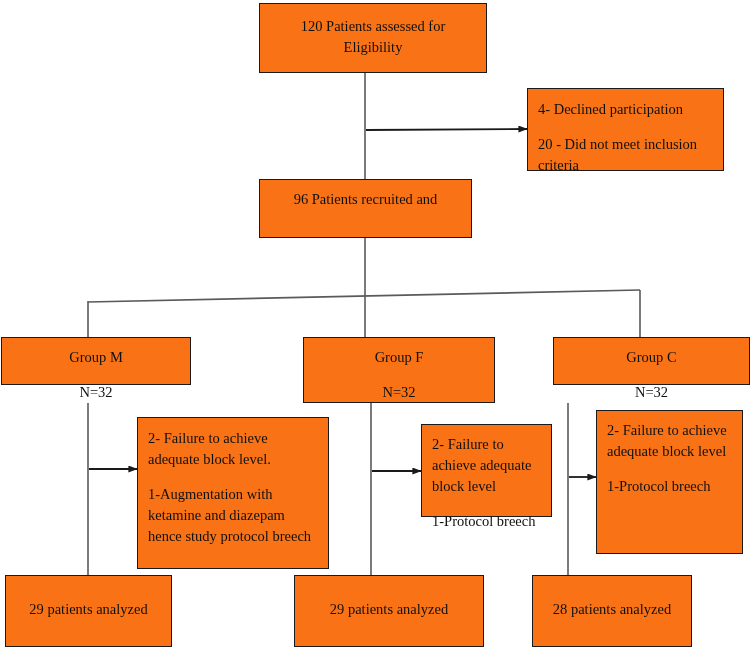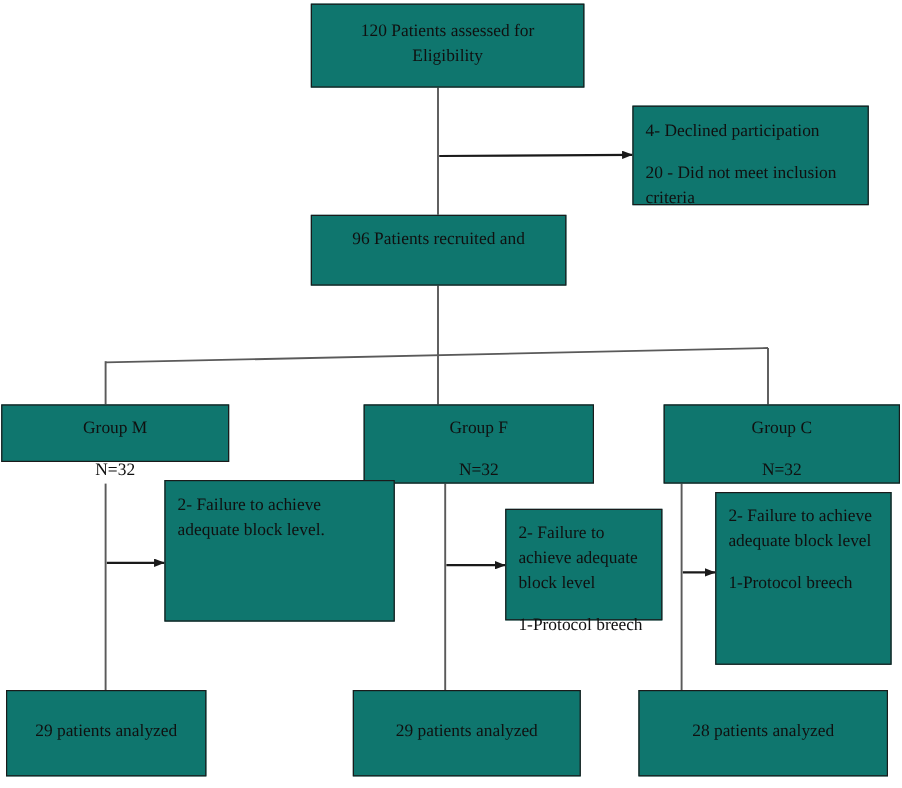--- a/index.html
+++ b/index.html
@@ -22,21 +22,21 @@
     left: 0;
     top: 0;
     width: 752px;
     height: 657px;
     pointer-events: none;
   }
   .node {
     position: absolute;
     box-sizing: border-box;
     border: 1.6px solid #1a1a1a;
-    background: #0f766e;
+    background: #f97316;
     font-size: 14.5px;
     line-height: 1.45;
     z-index: 2;
   }
   .node .inner {
     position: absolute;
     left: 0;
     right: 0;
   }
   .node.center .inner {
@@ -113,30 +113,31 @@
     </div>
   </div>
 
   <div class="node center" style="left:303px; top:337px; width:192px; height:66px;">
     <div class="inner pad-c" style="top:9px;">
       <p>Group F</p>
       <p>N=32</p>
     </div>
   </div>
 
-  <div class="node center" style="left:553px; top:337px; width:197px; height:66px;">
+  <div class="node center" style="left:553px; top:337px; width:197px; height:48px;">
     <div class="inner pad-c" style="top:9px;">
       <p>Group C</p>
       <p>N=32</p>
     </div>
   </div>
 
-  <div class="node left" style="left:137px; top:400px; width:192px; height:118px;">
+  <div class="node left" style="left:137px; top:417px; width:192px; height:152px;">
     <div class="inner pad-l" style="top:10px;">
       <p>2- Failure to achieve adequate block level.</p>
+      <p>1-Augmentation with ketamine and diazepam hence study protocol breech</p>
     </div>
   </div>
 
   <div class="node left" style="left:421px; top:424px; width:131px; height:93px;">
     <div class="inner pad-l" style="top:9px;">
       <p>2- Failure to achieve adequate block level</p>
       <p>1-Protocol breech</p>
     </div>
   </div>
 
@@ -152,19 +153,19 @@
       <p>29 patients analyzed</p>
     </div>
   </div>
 
   <div class="node center" style="left:294px; top:575px; width:190px; height:72px;">
     <div class="inner pad-c" style="top:23px;">
       <p>29 patients analyzed</p>
     </div>
   </div>
 
-  <div class="node center" style="left:532px; top:575px; width:208px; height:72px;">
+  <div class="node center" style="left:532px; top:575px; width:160px; height:72px;">
     <div class="inner pad-c" style="top:23px;">
       <p>28 patients analyzed</p>
     </div>
   </div>
 
 </div>
 
 </body></html>

